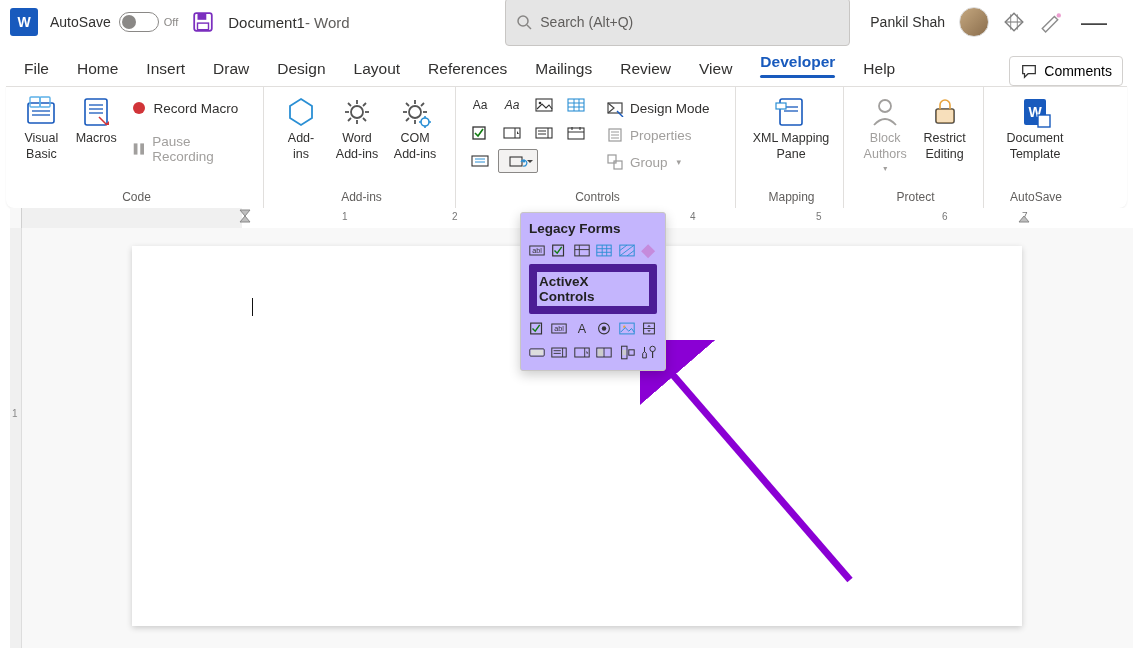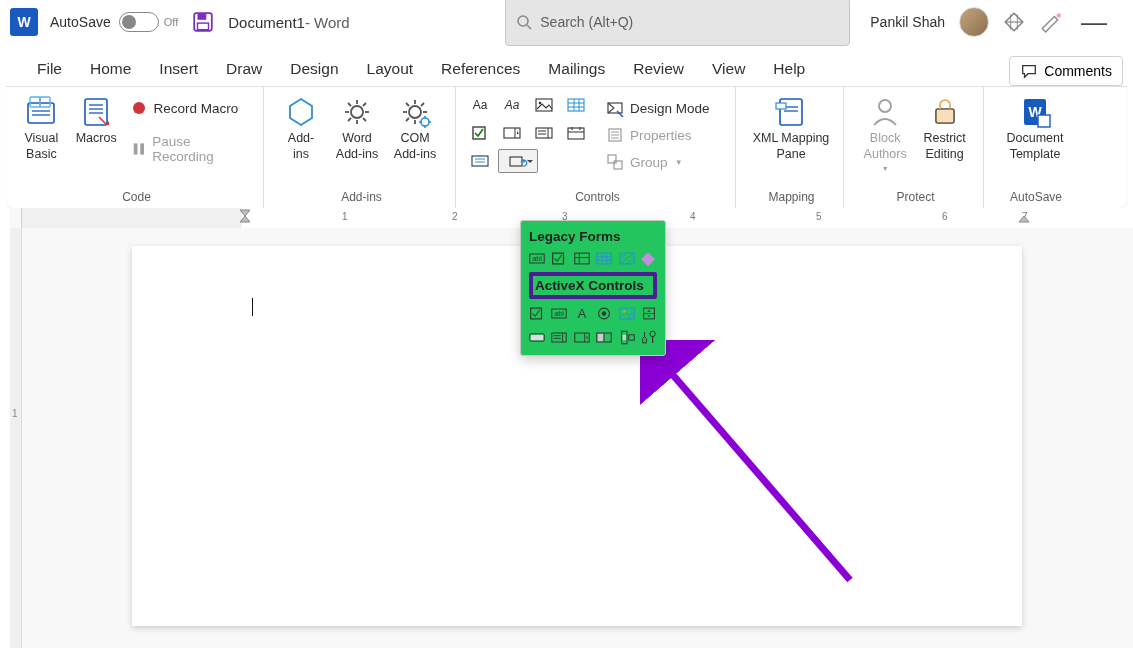--- a/index.html
+++ b/index.html
@@ -19,21 +19,21 @@
   .search-box{margin-left:auto;margin-right:20px;width:345px;height:48px;border:1px solid #c8c6c4;border-radius:4px;display:flex;align-items:center;padding:0 10px;background:#e5e5e5;}
   .search-box svg{width:16px;height:16px;margin-right:8px;opacity:.7;}
   .search-box span{color:#605e5c;font-size:14px;}
   .user-area{display:flex;align-items:center;gap:14px;margin-right:10px;}
   .user-name{font-size:14px;color:#323130;}
   .avatar{width:30px;height:30px;border-radius:50%;background:linear-gradient(135deg,#c5a880,#8a6d4c);border:1px solid #ddd;}
   .hdr-icon{width:22px;height:22px;opacity:.75;}
   .min-btn{font-size:26px;color:#444;padding:0 6px;line-height:14px;}
 
   
-  .tabs{height:42px;display:flex;align-items:flex-end;padding:0 10px;gap:0;border-bottom:none;margin-left:13px;}
+  .tabs{height:42px;display:flex;align-items:flex-end;padding:0 10px;gap:0;border-bottom:none;}
   .tab{padding:0 14px 8px 14px;font-size:15.5px;color:#323130;cursor:pointer;}
   .tab.active{color:#185abd;font-weight:600;}
   .tab.active::after{content:"";display:block;height:3px;background:#185abd;margin-top:4px;border-radius:2px;}
   .comments-btn{margin-left:auto;border:1px solid #d2d0ce;border-radius:4px;padding:5px 10px;font-size:14px;display:flex;align-items:center;gap:6px;}
 
   
   .ribbon{height:122px;background:#fff;border-top:1px solid #e1dfdd;display:flex;border-radius:0 0 8px 8px;box-shadow:0 1px 2px rgba(0,0,0,.07);margin:0 6px;}
   .group{border-right:1px solid #e1dfdd;padding:6px 10px 0 10px;display:flex;flex-direction:column;position:relative;}
   .group:last-child{border-right:none;}
   .group-label{position:absolute;bottom:4px;left:4px;right:0;text-align:center;font-size:12px;color:#605e5c;}
@@ -59,26 +59,26 @@
 
   
   .doc-area{display:flex;height:420px;padding-left:10px;}
   .vruler{width:12px;background:#f0f0f0;border-right:1px solid #ddd;position:relative;}
   .vruler .vt{position:absolute;font-size:10px;color:#888;left:2px;}
   .page-wrap{flex:1;background:#f8f8f8;padding:18px 0 0 110px;}
   .page{background:#fff;width:890px;height:380px;box-shadow:0 2px 6px rgba(0,0,0,.18);position:relative;}
   .cursor{position:absolute;left:120px;top:52px;width:1px;height:18px;background:#111;}
 
   
-  .legacy-popup{position:absolute;left:520px;top:220px;width:146px;background:#22c55e;border:1px solid #c8c6c4;border-radius:3px;box-shadow:0 4px 12px rgba(0,0,0,.2);padding:6px 6px 8px 6px;z-index:20;}
+  .legacy-popup{position:absolute;left:520px;top:212px;width:146px;background:#c4b5fd;border:1px solid #c8c6c4;border-radius:3px;box-shadow:0 4px 12px rgba(0,0,0,.2);padding:6px 6px 8px 6px;z-index:20;}
   .legacy-popup .phead{font-weight:700;font-size:13.5px;color:#222;margin:2px 2px 4px 2px;}
   .legacy-popup .prow{display:flex;gap:3px;margin-bottom:4px;}
   .legacy-popup .pbtn{width:21px;height:20px;display:flex;align-items:center;justify-content:center;}
   .legacy-popup .pbtn svg{width:18px;height:17px;}
-  .highlight{border:4px solid #4c1d95;border-radius:2px;padding:2px 2px;}
+  .highlight{border:8px solid #4c1d95;border-radius:2px;padding:2px 2px;}
 
   
   .arrow-annot{position:absolute;left:640px;top:340px;pointer-events:none;z-index:15;}
   .arrow-annot svg{width:240px;height:260px;}
 
 </style>
 </head>
 <body>
 
 <svg width="0" height="0" style="position:absolute">
@@ -337,20 +337,21 @@
     <div class="tab">File</div>
     <div class="tab">Home</div>
     <div class="tab">Insert</div>
     <div class="tab">Draw</div>
     <div class="tab">Design</div>
     <div class="tab">Layout</div>
     <div class="tab">References</div>
     <div class="tab">Mailings</div>
     <div class="tab">Review</div>
     <div class="tab">View</div>
+    <div class="tab active">Developer</div>
     <div class="tab">Help</div>
     <div class="comments-btn">
       <svg width="18" height="18" viewBox="0 0 20 20">
           <use href="#i-comment"></use>
         </svg>
       <span>Comments</span>
     </div>
   </div>
 
   <div class="ribbon">

